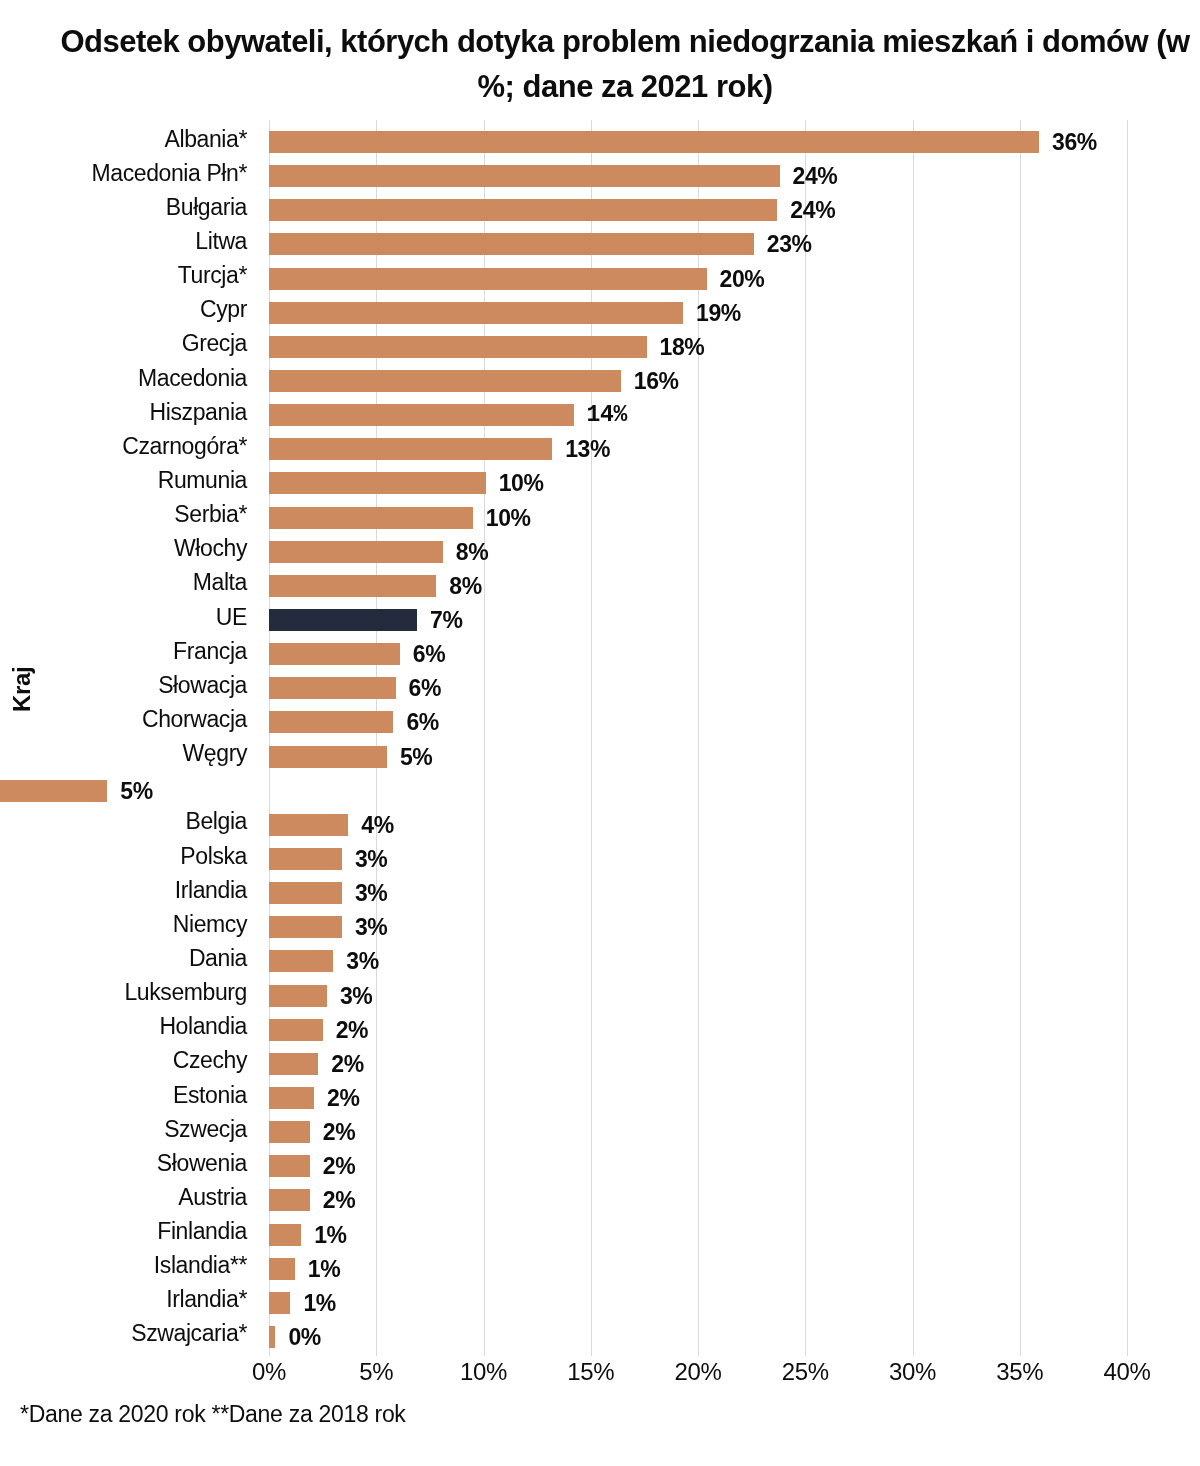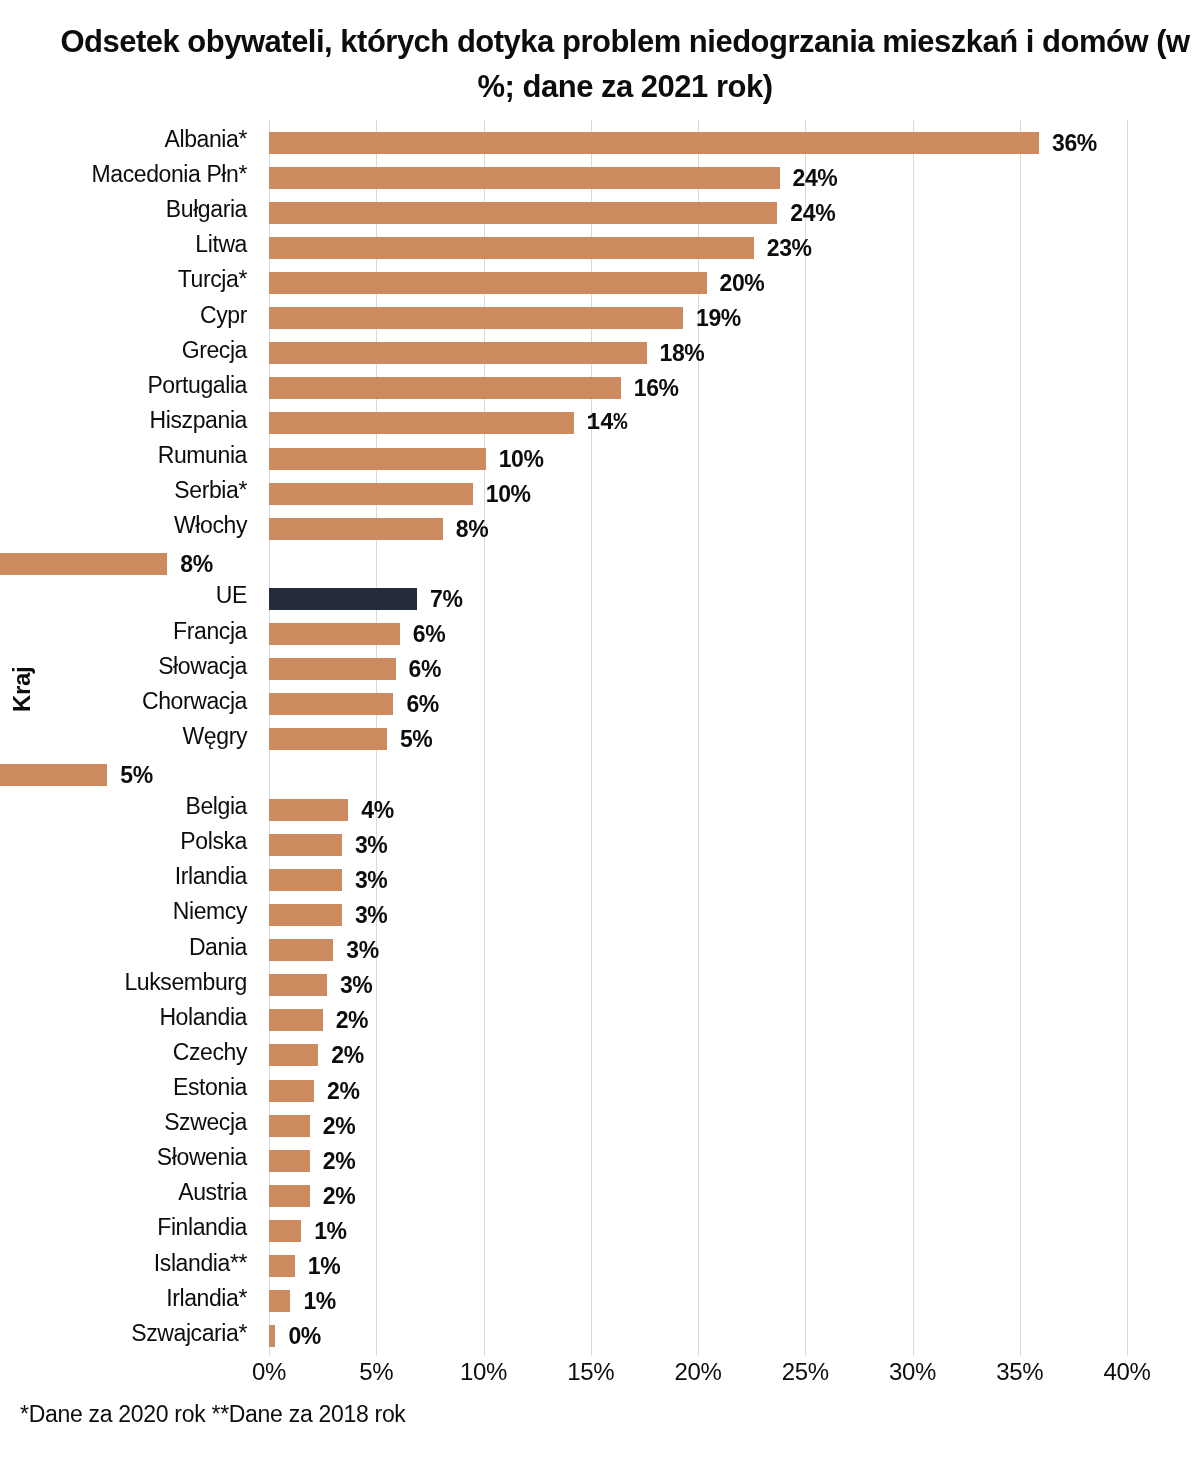--- a/index.html
+++ b/index.html
@@ -100,34 +100,41 @@
         </div>
       </div>
       <div class="row">
         <div class="row-label">Grecja</div>
         <div class="barzone">
           <div class="bar" style="width: 377.52px; background: rgb(204, 138, 94);"></div>
           <div class="value-label" style="left: 390.52px;">18%</div>
         </div>
       </div>
       <div class="row">
-        <div class="row-label">Portugalia</div>
+        <div class="row-label">Macedonia</div>
         <div class="barzone">
           <div class="bar" style="width: 351.78px; background: rgb(204, 138, 94);"></div>
           <div class="value-label" style="left: 364.78px;">16%</div>
         </div>
       </div>
       <div class="row">
         <div class="row-label">Hiszpania</div>
         <div class="barzone">
           <div class="bar" style="width: 304.59px; background: rgb(204, 138, 94);"></div>
           <div class="value-label" style="left: 317.59px; font-family: Liberation Mono, monospace;">14%</div>
         </div>
       </div>
       <div class="row">
+        <div class="row-label">Czarnogóra*</div>
+        <div class="barzone">
+          <div class="bar" style="width: 283.14px; background: rgb(204, 138, 94);"></div>
+          <div class="value-label" style="left: 296.14px;">13%</div>
+        </div>
+      </div>
+      <div class="row">
         <div class="row-label">Rumunia</div>
         <div class="barzone">
           <div class="bar" style="width: 216.645px; background: rgb(204, 138, 94);"></div>
           <div class="value-label" style="left: 229.645px;">10%</div>
         </div>
       </div>
       <div class="row">
         <div class="row-label">Serbia*</div>
         <div class="barzone">
           <div class="bar" style="width: 203.775px; background: rgb(204, 138, 94);"></div>
@@ -135,20 +142,21 @@
         </div>
       </div>
       <div class="row">
         <div class="row-label">Włochy</div>
         <div class="barzone">
           <div class="bar" style="width: 173.745px; background: rgb(204, 138, 94);"></div>
           <div class="value-label" style="left: 186.745px;">8%</div>
         </div>
       </div>
       <div class="row">
+        <div class="row-label">Malta</div>
         <div class="barzone">
           <div class="bar" style="width: 167.31px; background: rgb(204, 138, 94);"></div>
           <div class="value-label" style="left: 180.31px;">8%</div>
         </div>
       </div>
       <div class="row">
         <div class="row-label">UE</div>
         <div class="barzone">
           <div class="bar" style="width: 148.005px; background: rgb(36, 43, 60);"></div>
           <div class="value-label" style="left: 161.005px;">7%</div>

